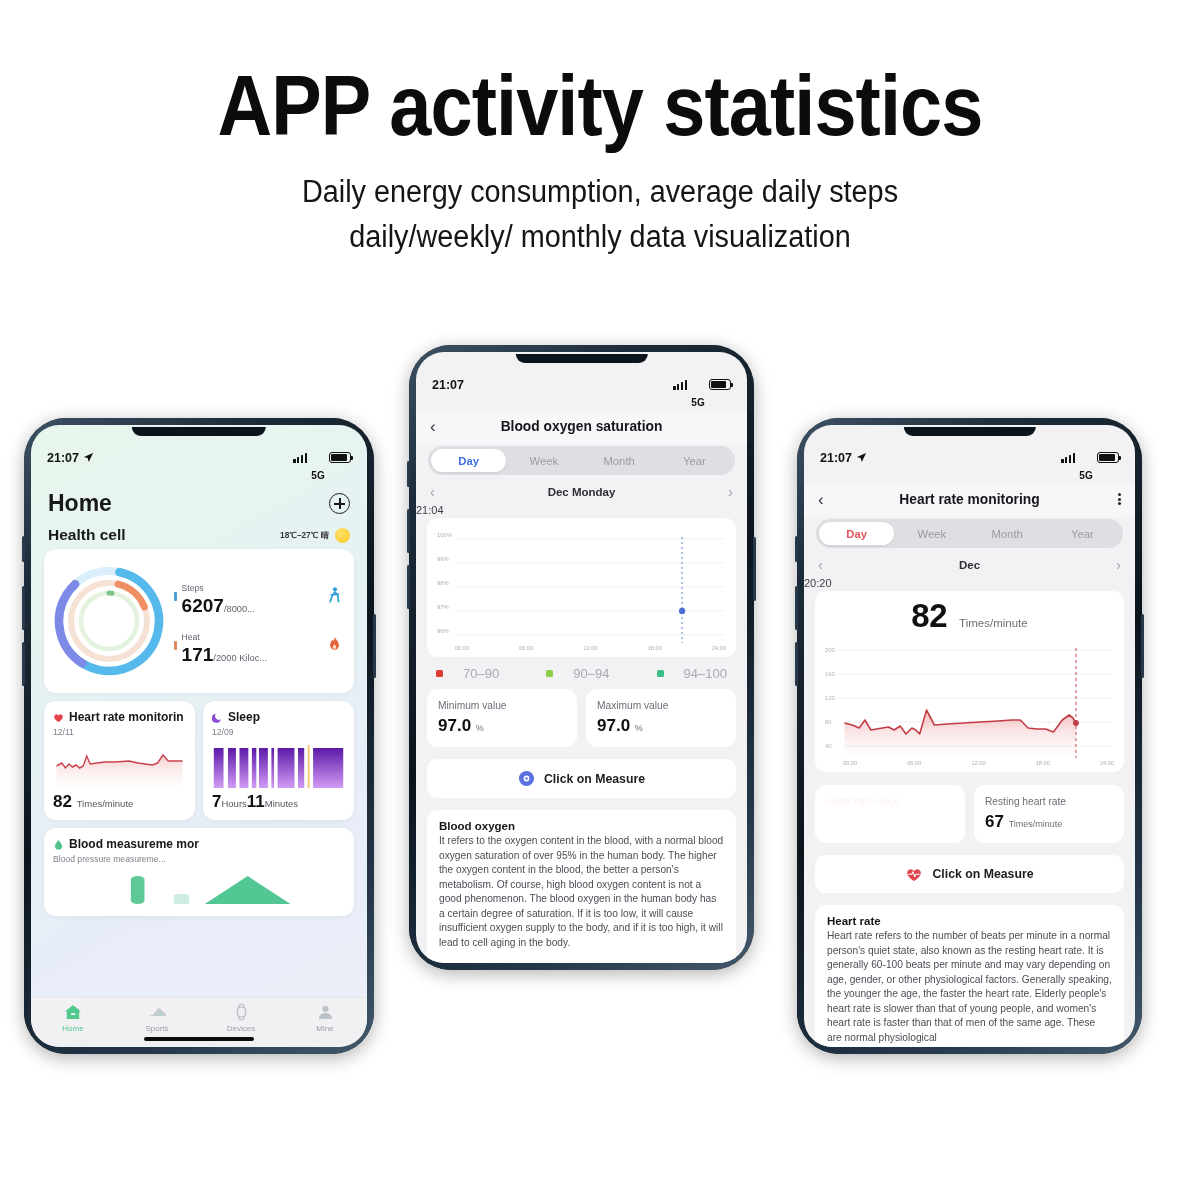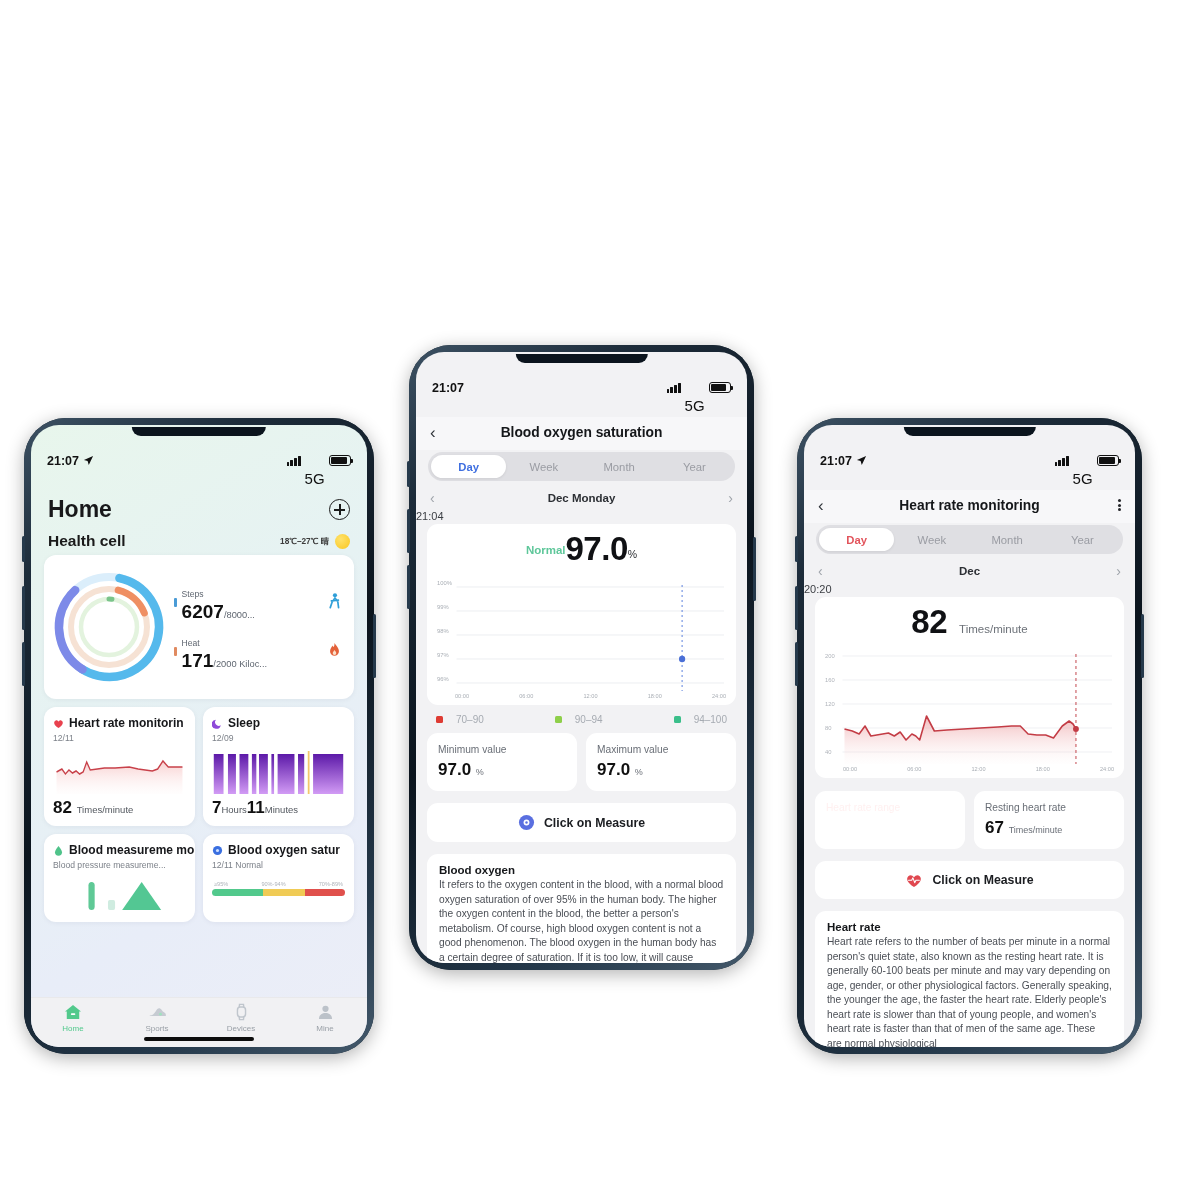--- a/index.html
+++ b/index.html
@@ -50,21 +50,21 @@
 
   
   .statusbar { display:flex; align-items:center; justify-content:space-between;
                padding:9px 16px 3px; font-size:12.5px; font-weight:700; color:#111; }
   .sb-left { display:flex; align-items:center; gap:4px; }
   .sb-right { display:flex; align-items:center; gap:4px; }
   .bars { display:flex; align-items:flex-end; gap:1.5px; height:10px; }
   .bars i { display:block; width:2.4px; background:#111; border-radius:.5px; }
   .bars i:nth-child(1){height:3.5px}.bars i:nth-child(2){height:5.5px}
   .bars i:nth-child(3){height:7.5px}.bars i:nth-child(4){height:9.5px}
-  .net { font-size:15px; font-weight:400; letter-spacing:.2px;margin-top:36px; }
+  .net { font-size:10px; font-weight:700; letter-spacing:.2px;margin-top:36px; }
   .batt { width:22px; height:10.5px; border:1.4px solid #111; border-radius:3px; position:relative; padding:1px;}
   .batt::after{content:"";position:absolute;right:-3.2px;top:3px;width:1.8px;height:4px;background:#111;border-radius:0 1px 1px 0;}
   .batt b{display:block;height:100%;background:#111;border-radius:1px;}
 
   
   #phone-left .screen { background:linear-gradient(150deg,#e8f6ec 0%,#e6f2f3 38%,#e8edf8 70%,#eceef7 100%); }
   .home-title-row { display:flex; align-items:center; justify-content:space-between; padding:6px 17px 4px; }
   .home-title { font-size:23px; font-weight:700; color:#18181a; }
   .plus-ico { width:21px;height:21px;border:1.7px solid #1a1a1a;border-radius:50%;position:relative; }
   .plus-ico::before,.plus-ico::after{content:"";position:absolute;background:#1a1a1a;}
@@ -145,21 +145,21 @@
   .status-w { font-size:11.5px; color:#5ec79a; font-weight:600; vertical-align:6px; }
   .bignum { font-size:33px; font-weight:700; color:#101114; letter-spacing:-.5px; }
   .bigunit { font-size:10.5px; color:#2b2d31; vertical-align:2px; }
   .bigunit2 { font-size:11.5px; color:#6c7178; margin-left:12px; }
 
   .plot { position:relative; height:118px; margin-top:2px; }
   .plot svg { display:block; width:100%; height:100%; }
   .xaxis { display:flex; justify-content:space-between; font-size:5.6px; color:#a9aeb5; padding:2px 2px 0 20px; }
 
   .legendrow { display:flex; justify-content:space-between; padding:9px 20px 8px; }
-  .lg { display:flex; align-items:center; gap:13px; font-size:10px; color:#a6abb2; }
+  .lg { display:flex; align-items:center; gap:20px; font-size:13px; color:#a6abb2; }
   .lg b { width:7px;height:7px;border-radius:1.5px; display:block; }
 
   .two { display:flex; gap:9px; margin:0 11px; }
   .two > div { flex:1; border-radius:11px; padding:10px 11px 11px; background:#fff; }
   .mmlbl { font-size:10.2px; color:#696e76; line-height:1.3; }
   .mmval { font-size:17px; font-weight:700; color:#111; margin-top:4px; }
   .mmval span { font-size:9px; font-weight:400; color:#6a6f77; }
 
   .measure { margin:12px 11px 0; background:#fff; border-radius:11px;
              padding:11px 0; display:flex; align-items:center; justify-content:center; gap:9px; }
@@ -173,20 +173,24 @@
   
   .hr-range { background:#e2666b; color:#fff; }
   .hr-range .mmlbl { color:#fff0f0; }
   .hr-range .mmval { color:#fff; }
 </style>
 </head>
 <body>
 
 <div class="page">
 
+  <div class="hero">
+    <div class="hero-title">APP activity statistics</div>
+    <div class="hero-sub">Daily energy consumption, average daily steps daily/weekly/ monthly data visualization</div>
+  </div>
 
   <div class="phone" id="phone-left">
     <div class="btn-side" style="left:-2px;top:118px;width:3px;height:26px;"></div>
     <div class="btn-side" style="left:-2px;top:168px;width:3px;height:44px;"></div>
     <div class="btn-side" style="left:-2px;top:224px;width:3px;height:44px;"></div>
     <div class="btn-side" style="right:-2px;top:196px;width:3px;height:64px;"></div>
     <div class="screen">
       <div class="notch"></div>
 
       <div class="statusbar">
@@ -339,40 +343,20 @@
             <div class="mini-sub">Blood pressure measureme...</div>
             <div class="bp-art">
               <svg viewBox="0 0 150 40" preserveAspectRatio="none" width="100%" height="100%">
                 <rect x="40" y="8" width="7" height="28" rx="3.5" fill="#5fc996"></rect>
                 <rect x="62" y="26" width="8" height="10" rx="2" fill="#cfece0"></rect>
                 <path d="M78 36 L100 8 L122 36 Z" fill="#53c793"></path>
               </svg>
             </div>
           </div>
 
-          <div class="card mini">
-            <div class="mini-h">
-              <svg class="mini-dot" viewBox="0 0 12 12">
-                  <circle cx="6" cy="6" r="5" fill="#3a6fe0"></circle>
-                  <circle cx="6" cy="6" r="1.7" fill="#cfe0ff"></circle>
-                </svg>
-              <span class="mini-t">Blood oxygen satur</span>
-            </div>
-            <div class="mini-sub">12/11 Normal</div>
-            <div class="ox-legend">
-              <span>≥95%</span>
-              <span>90%-94%</span>
-              <span>70%-89%</span>
-            </div>
-            <div class="ox-bar">
-              <span style="flex:38;background:#52c98c"></span>
-              <span style="flex:32;background:#f0cb55"></span>
-              <span style="flex:30;background:#e0504c"></span>
-            </div>
-          </div>
         </div>
       </div>
 
       <div class="tabbar">
         <div class="tabitem active">
           <div class="tabico">
             <svg width="18" height="16" viewBox="0 0 20 18">
                 <path d="M10 1 L19 8.5 L17 8.5 L17 17 L3 17 L3 8.5 L1 8.5 Z" fill="#52c98c"></path>
                 <rect x="7.6" y="10.5" width="5" height="1.8" rx=".9" fill="#fff"></rect>
               </svg>
@@ -451,23 +435,20 @@
         </div>
 
         <div class="daterow">
           <span class="arw">‹</span>
           <span class="date-txt">Dec Monday</span>
           <span class="arw">›</span>
         </div>
         <div class="timerow">21:04</div>
 
         <div class="chartcard">
-          <div class="bigread">
-            <span class="status-w">Normal</span><span class="bignum">97.0</span><span class="bigunit">%</span>
-          </div>
           <div class="plot">
             <svg viewBox="0 0 300 118" preserveAspectRatio="none">
               <g font-size="6" fill="#a9aeb5" font-family="Liberation Sans">
                 <text x="2" y="12">100%</text>
                   <text x="2" y="36">99%</text>
                 <text x="2" y="60">98%</text>
                   <text x="2" y="84">97%</text>
                 <text x="2" y="108">96%</text>
               </g>
               <g stroke="#eceef1" stroke-width="1">

